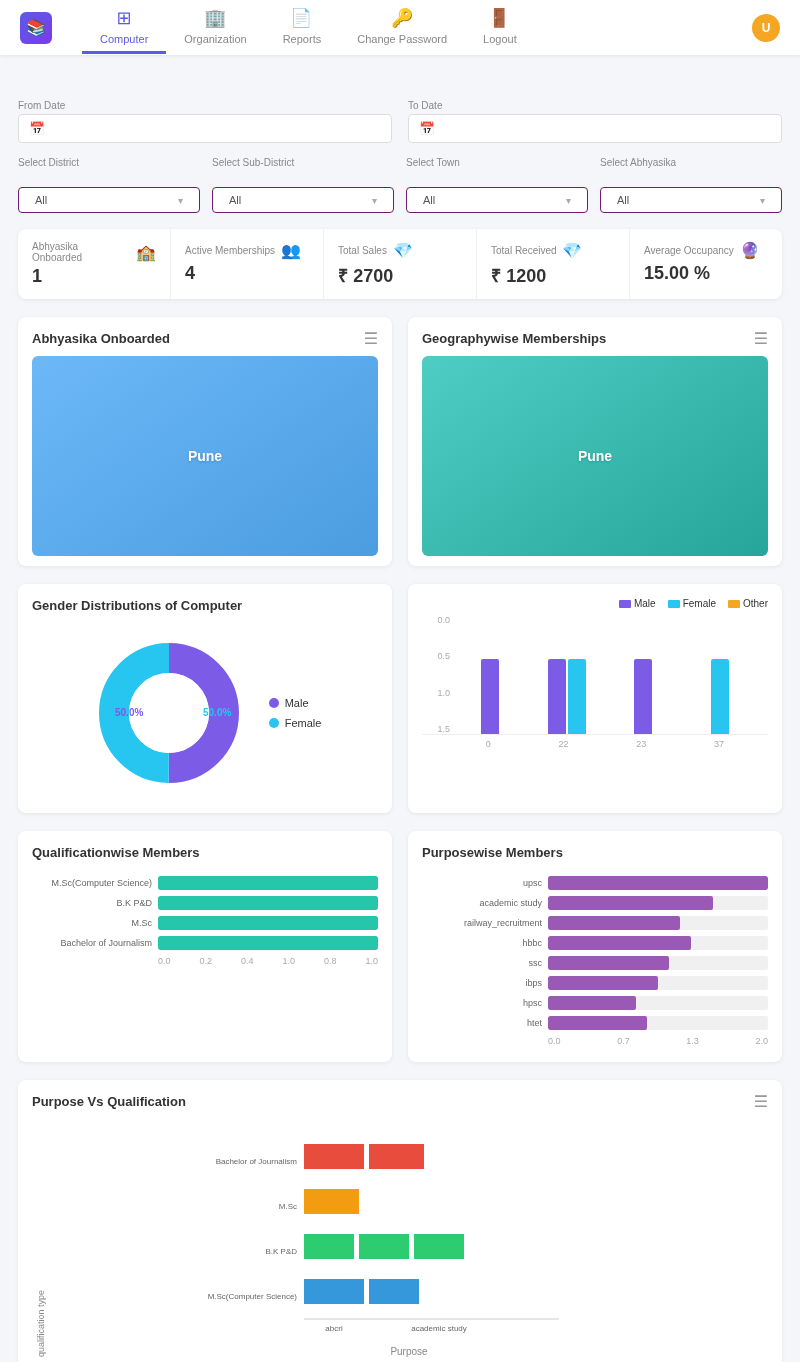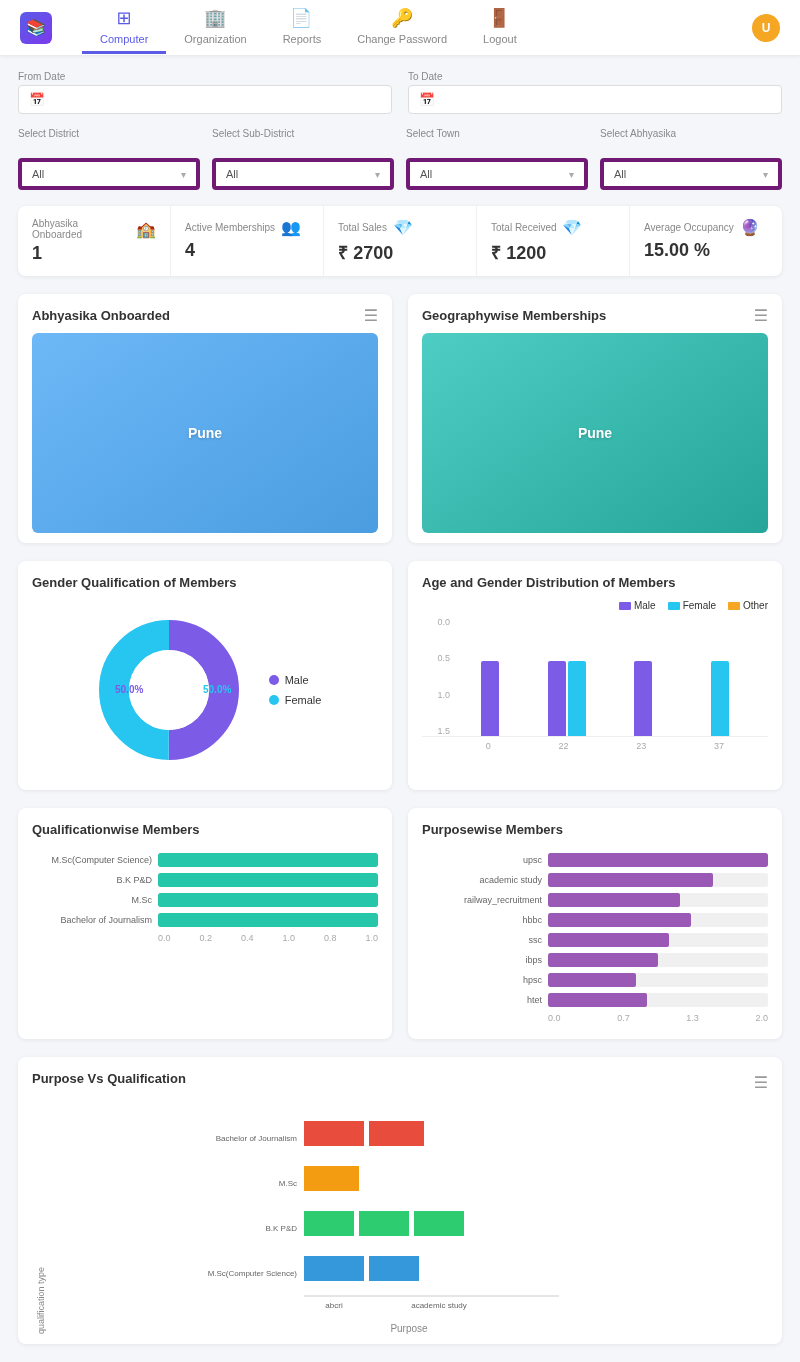--- a/index.html
+++ b/index.html
@@ -36,39 +36,39 @@
       width:28px; height:28px; border-radius:50%;
       background:#f5a623; display:flex; align-items:center; justify-content:center;
       color:#fff; font-size:12px; font-weight:bold; cursor:pointer;
     }
 
     
     .content { padding: 16px 18px; }
 
     
     .filter-row {
-      display: flex; gap: 16px; margin-bottom: 14px;
+      display: flex; gap: 16px; margin-bottom: 14px; margin-top: 29px;
     }
     .filter-group { display:flex; flex-direction:column; gap:3px; flex:1; }
     .filter-group label { font-size:10px; color:#888; }
     .filter-input {
       border: 1px solid #ddd; border-radius:4px; padding:6px 10px;
       font-size:11px; background:#fff; display:flex; align-items:center; gap:6px;
       color:#aaa; cursor:pointer;
     }
     .filter-input .icon { font-size:13px; color:#bbb; }
 
     
     .select-row {
       display: flex; gap: 12px; margin-bottom: 16px;
     }
     .select-group { display:flex; flex-direction:column; gap:19px; flex:1; }
     .select-group label { font-size:10px; color:#888; }
     .select-box {
-      border: 4px solid #701a75; border-radius:4px; padding:6px 10px;
+      border: 1px solid #701a75; border-radius:4px; padding:6px 16px;
       font-size:11px; background:#fff; display:flex; align-items:center;
       justify-content:space-between; cursor:pointer; color:#555;
     }
     .select-box .chevron { color:#aaa; font-size:10px; }
 
     
     .stat-cards {
       display:flex; gap:0; background:#fff; border-radius:8px;
       box-shadow: 0 1px 4px rgba(0,0,0,0.07); margin-bottom:18px;
       overflow:hidden;
@@ -282,21 +282,21 @@
       </div>
       <div class="map-placeholder teal-map">
         <span class="map-label">Pune</span>
       </div>
     </div>
   </div>
 
   <div class="chart-row">
 
     <div class="chart-panel">
-      <div class="chart-title">Gender Qualification of Members</div>
+      <div class="chart-title">Gender Distributions of Computer</div>
       <div class="donut-container">
         <svg class="donut-svg" viewBox="0 0 160 160">
 
           <circle cx="80" cy="80" r="55" fill="none" stroke="#7c5be6" stroke-width="30" stroke-dasharray="172.8 172.8" stroke-dashoffset="0" transform="rotate(-90 80 80)"></circle>
 
           <circle cx="80" cy="80" r="55" fill="none" stroke="#26c6f1" stroke-width="30" stroke-dasharray="172.8 172.8" stroke-dashoffset="-172.8" transform="rotate(-90 80 80)"></circle>
           <circle cx="80" cy="80" r="40" fill="white"></circle>
           <text x="26" y="83" font-size="10" fill="#7c5be6" font-weight="bold">50.0%</text>
           <text x="114" y="83" font-size="10" fill="#26c6f1" font-weight="bold">50.0%</text>
         </svg>
@@ -307,21 +307,20 @@
           </div>
           <div class="legend-item">
             <div class="legend-dot" style="background:#26c6f1;"></div>
             <span>Female</span>
           </div>
         </div>
       </div>
     </div>
 
     <div class="chart-panel">
-      <div class="chart-title">Age and Gender Distribution of Members</div>
       <div class="bar-chart-legend">
         <span><span class="legend-box" style="background:#7c5be6;"></span>Male</span>
         <span><span class="legend-box" style="background:#26c6f1;"></span>Female</span>
         <span><span class="legend-box" style="background:#f5a623;"></span>Other</span>
       </div>
       <div class="grouped-bars">
         <div class="y-labels">
           <span>1.5</span>
             <span>1.0</span>
             <span>0.5</span>
@@ -445,21 +444,21 @@
           <span>0.0</span>
             <span>0.7</span>
             <span>1.3</span>
             <span>2.0</span>
         </div>
       </div>
     </div>
   </div>
 
   <div class="chart-panel full">
-    <div style="display:flex;justify-content:space-between;align-items:center;">
+    <div style="display:flex;justify-content:space-between;align-items:flex-start;">
       <div class="chart-title">Purpose Vs Qualification</div>
       <span class="chart-menu">☰</span>
     </div>
     <div style="display:flex;gap:0;">
 
       <div style="writing-mode:vertical-lr;transform:rotate(180deg);font-size:9px;color:#888;padding:0 4px;display:flex;align-items:center;">qualification type</div>
 
       <div style="flex:1;">
         <svg viewBox="0 0 340 220" width="100%" height="220">
 

